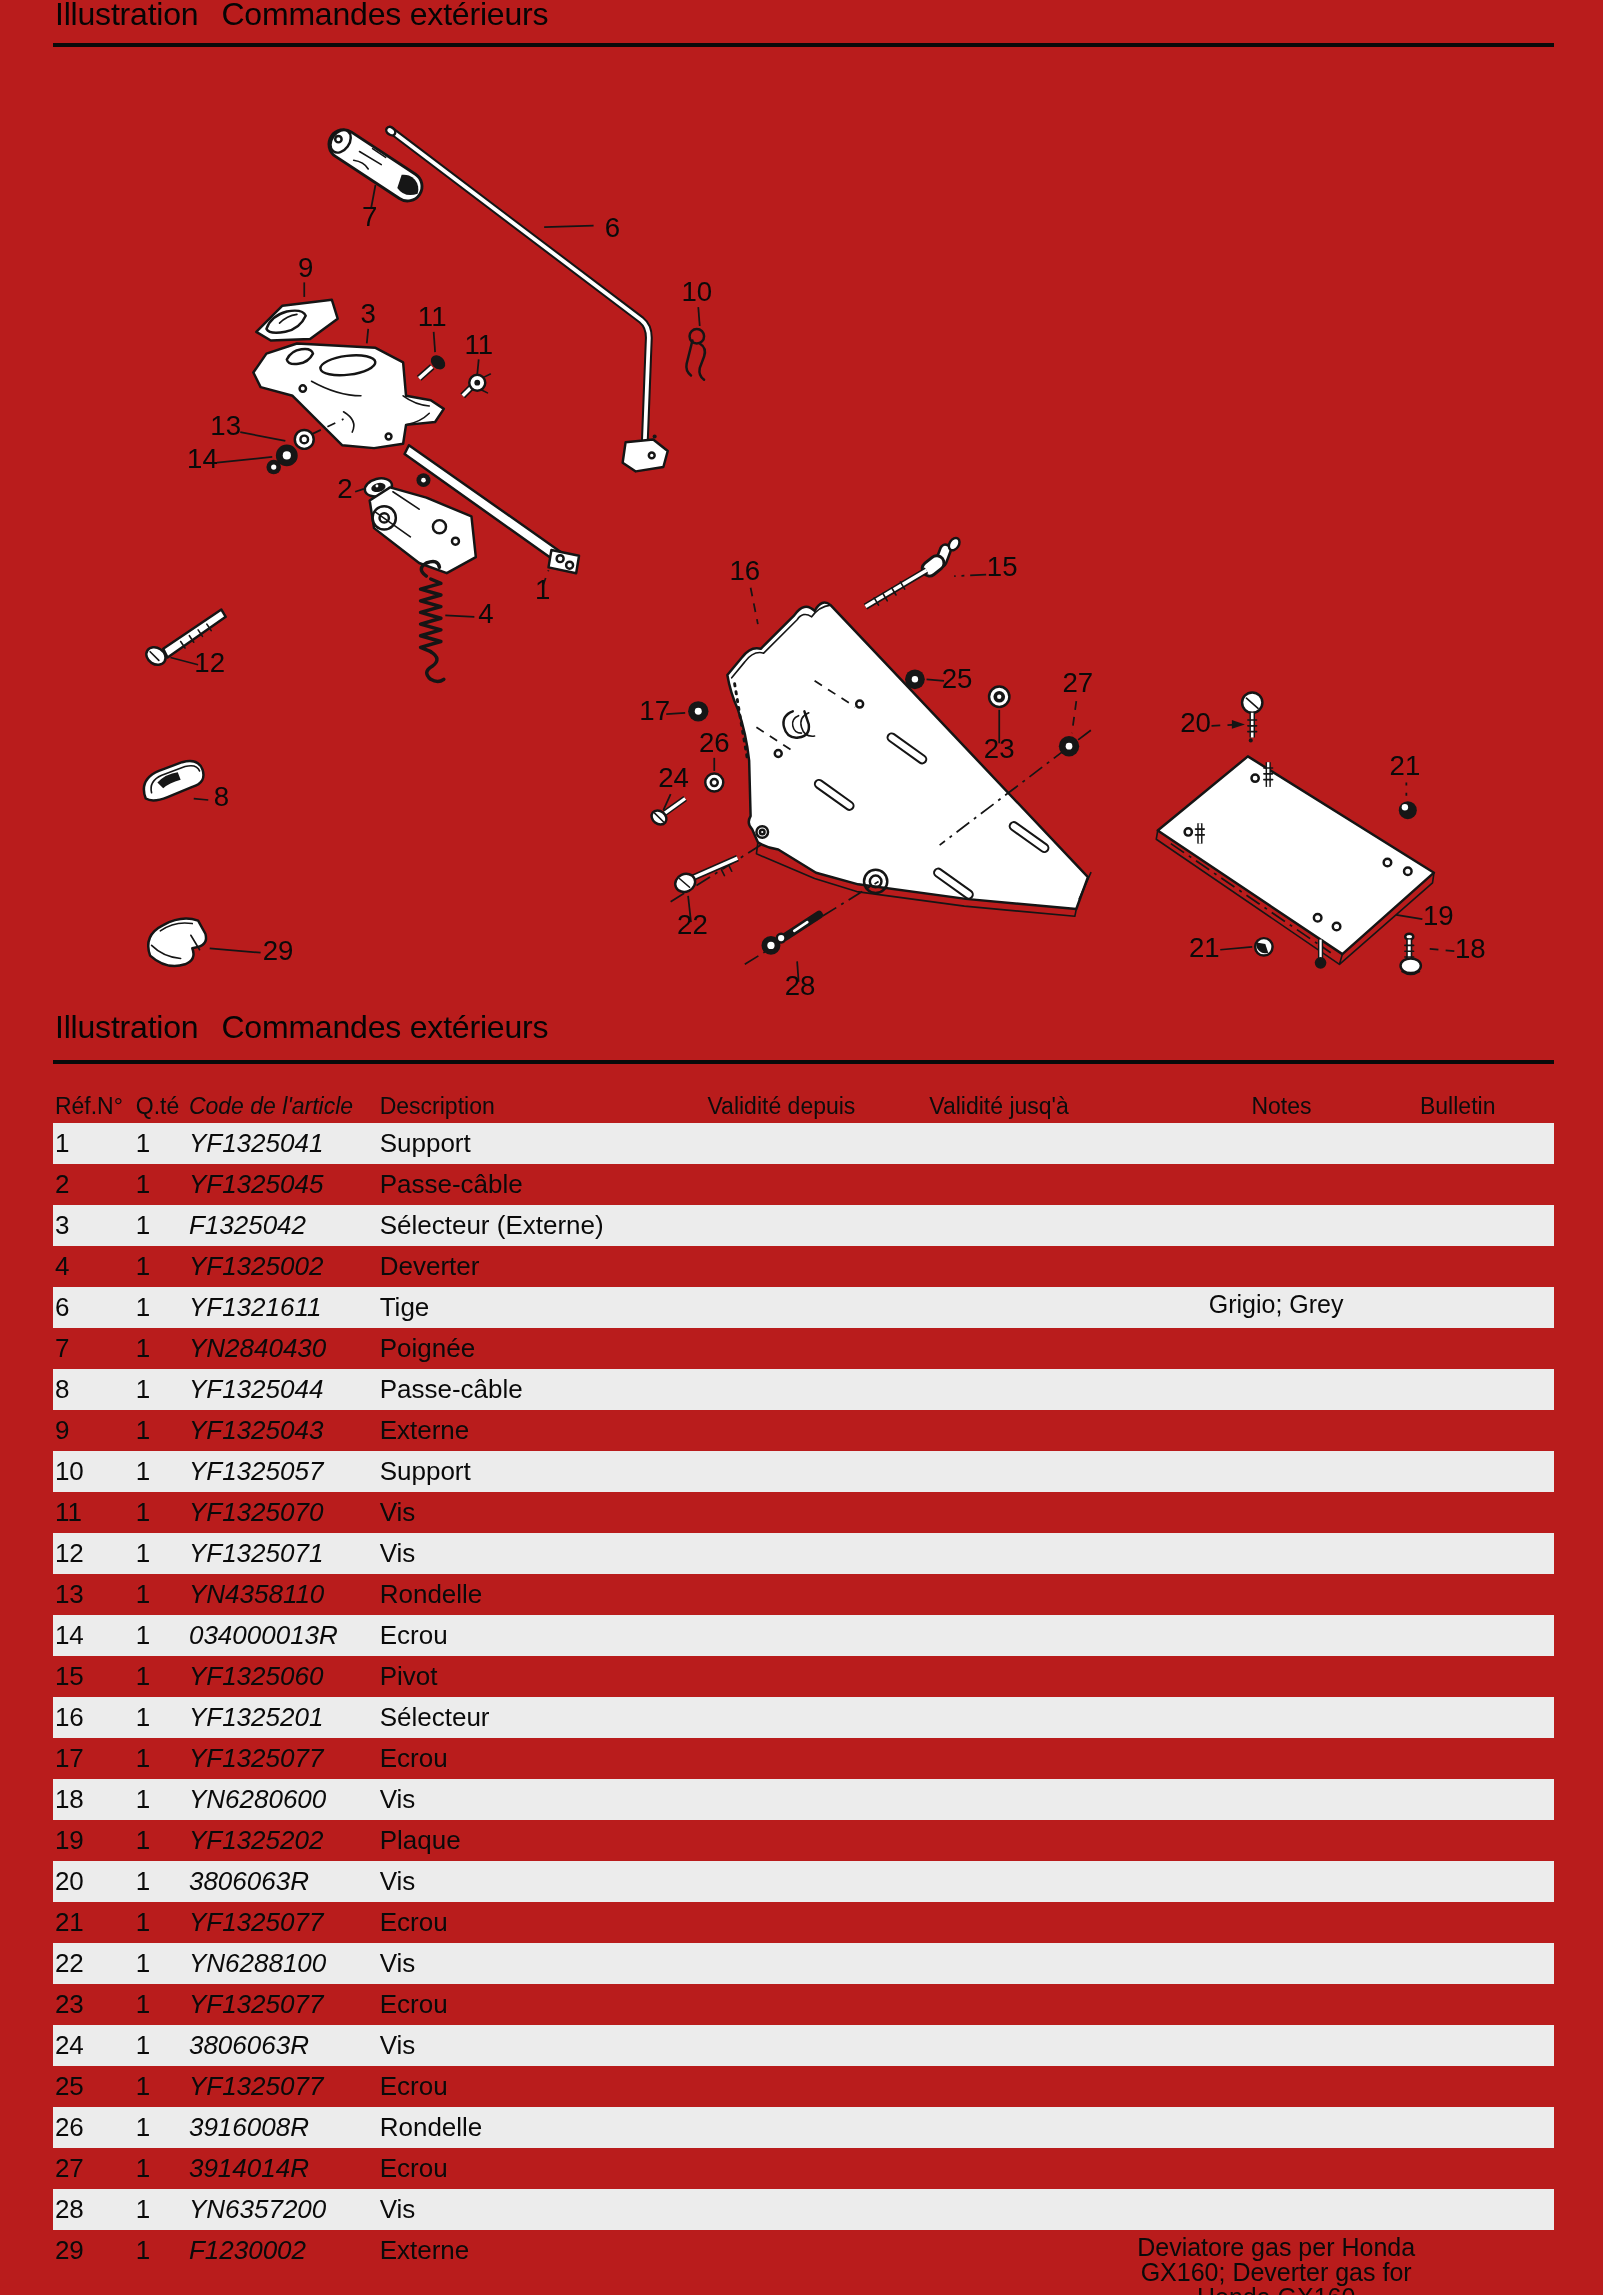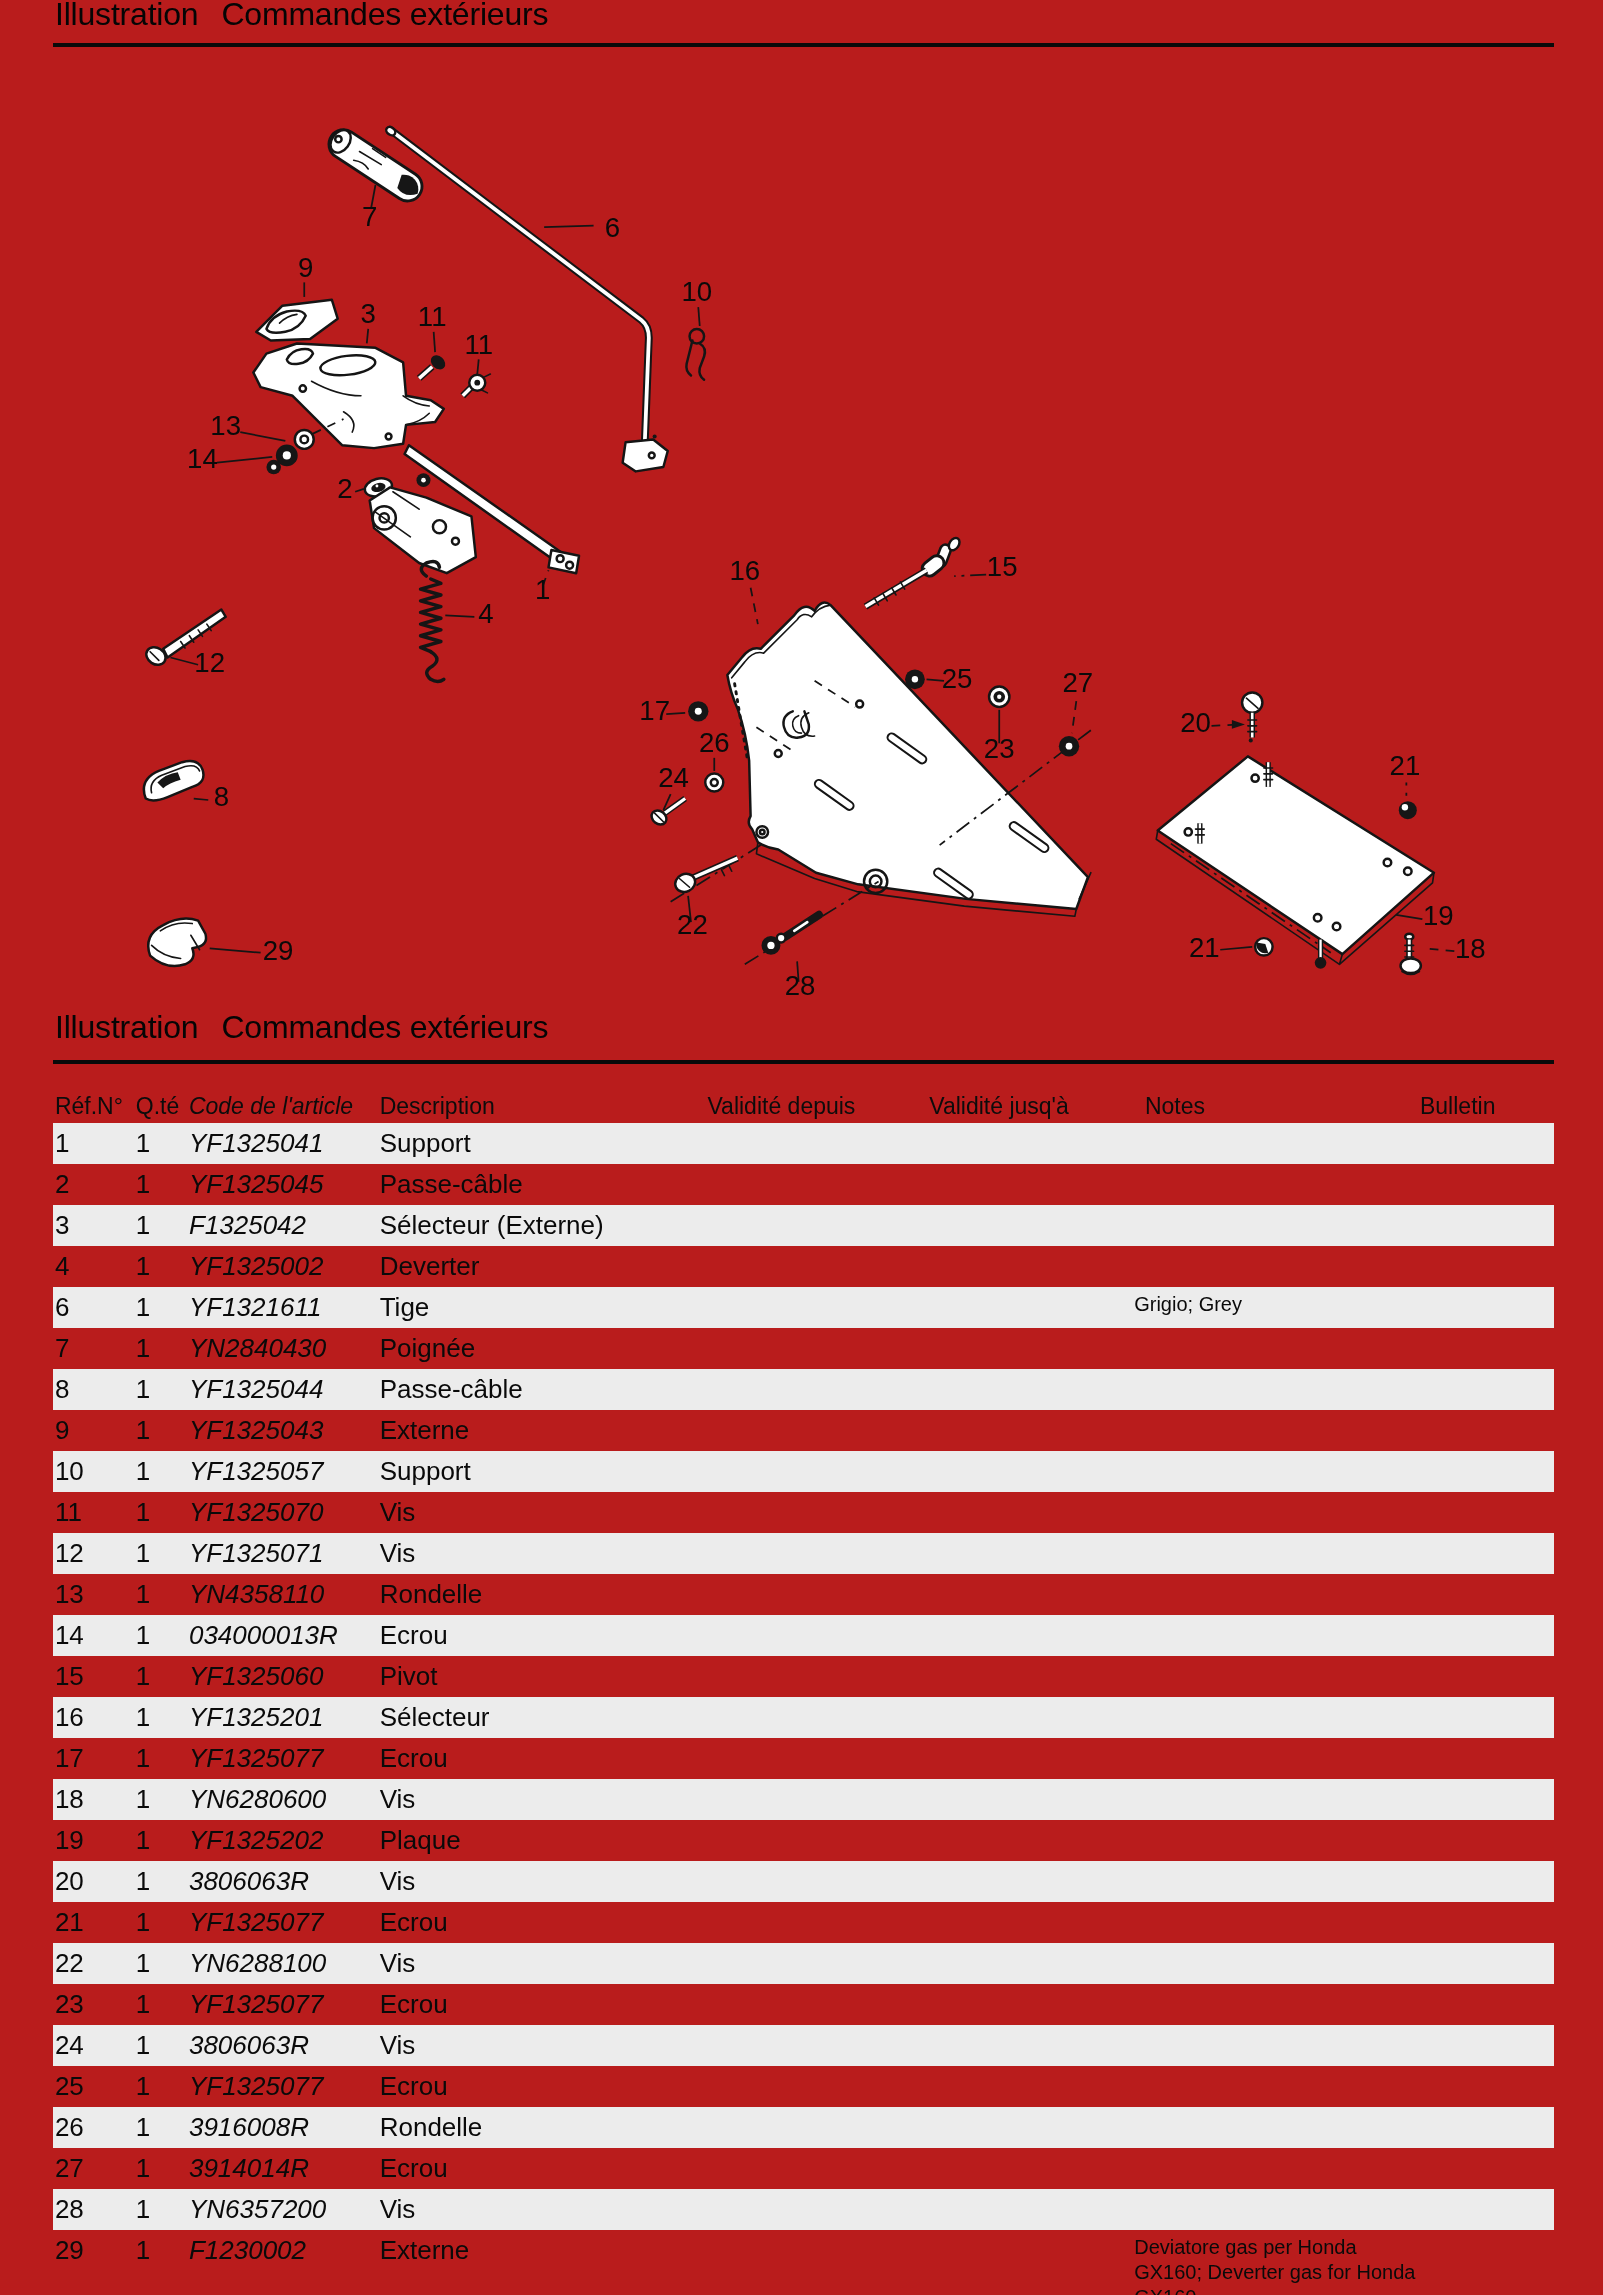--- a/index.html
+++ b/index.html
@@ -36,24 +36,24 @@
   .thead > div{padding-bottom:2.9px;margin-top:20px;}
   .tr{display:flex;min-height:41px;align-items:flex-start;font-size:26px;}
   .tr.shade{background:#ececec;}
   .tr > div{padding-top:7.8px;line-height:27px;}
   .c0{width:79px;padding-left:1.9px;box-sizing:border-box;}
   .c1{width:56px;padding-left:3.9px;box-sizing:border-box;}
   .c2{width:190px;padding-left:1px;box-sizing:border-box;font-style:italic;}
   .c3{width:328px;padding-left:1.9px;box-sizing:border-box;}
   .c4{width:222px;padding-left:1.9px;box-sizing:border-box;}
   .c5{width:205px;padding-left:1.9px;box-sizing:border-box;}
-  .c6{width:286px;padding-left:1.9px;box-sizing:border-box;}
+  .c6{width:286px;padding-left:1.9px;box-sizing:border-box;text-align:center;}
   .c7{width:136px;padding-left:1.9px;box-sizing:border-box;}
   .thead .c6{padding-left:12.6px;}
-  .td.notes{font-size:20px;line-height:25px;padding-top:5.8px;}
+  .td.notes{font-size:25px;line-height:25px;padding-top:5.8px;}
 </style>
 </head>
 <body>
 
 <div class="page">
 
   <div class="title-block t1">
     <span>Illustration</span><span class="sub">Commandes extérieurs</span>
   </div>
   <div class="rule r1"></div>

